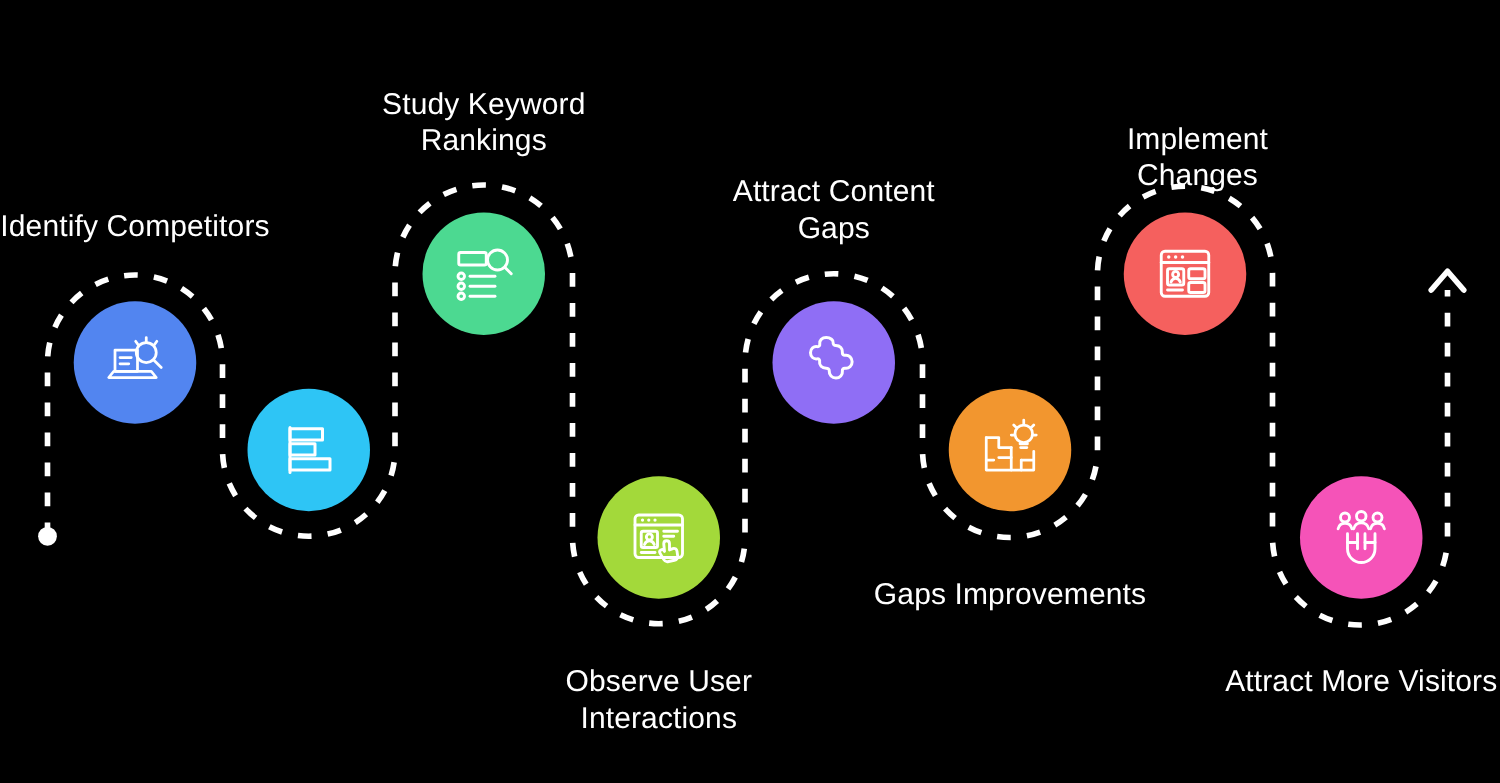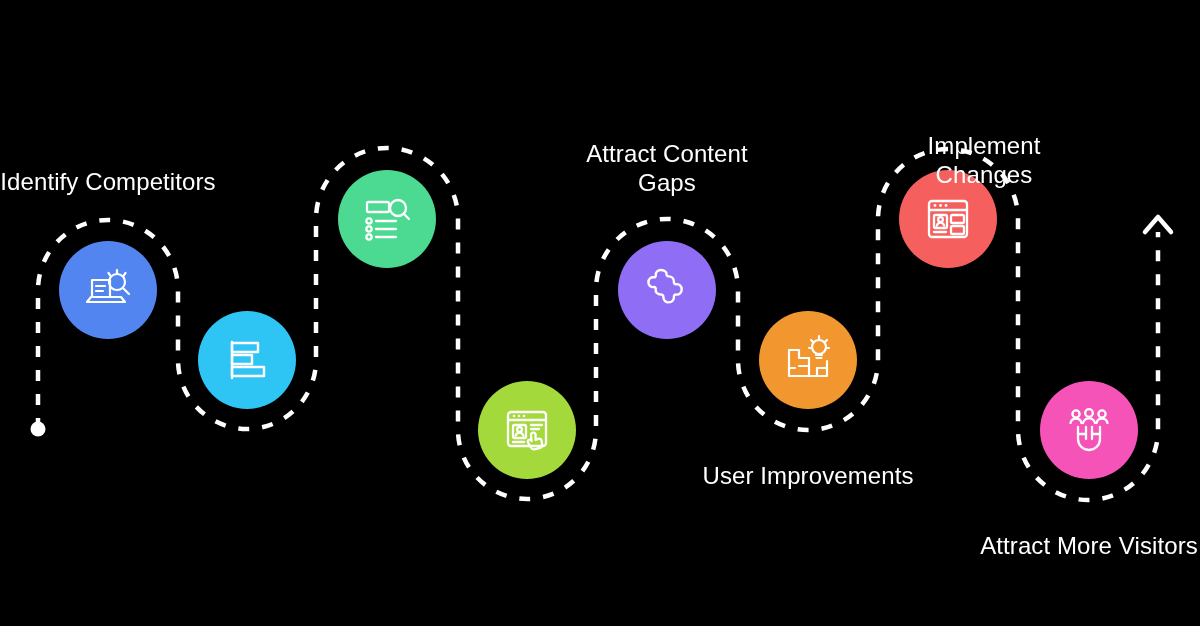--- a/index.html
+++ b/index.html
@@ -114,38 +114,42 @@
         <path d="M44 22l5 5"></path>
         <circle cx="9" cy="29" r="2.6"></circle>
         <path d="M16 29h20"></path>
         <circle cx="9" cy="37" r="2.6"></circle>
         <path d="M16 37h20"></path>
         <circle cx="9" cy="45" r="2.6"></circle>
         <path d="M16 45h20"></path>
       </svg>
     </span>
   </div>
+  <div class="label" style="left:237px; top:69px; width:300px;">Study Keyword
+Rankings</div>
 
   <div class="node" style="left:478px; top:381px; width:98px; height:98px; background:#a3d93a;">
     <span>
       <svg width="54" height="54" viewBox="0 0 54 54" fill="none" stroke="#ffffff" stroke-width="2.3" stroke-linecap="round" stroke-linejoin="round">
         <rect x="8" y="9" width="38" height="34" rx="3"></rect>
         <path d="M8 17h38"></path>
         <circle cx="14" cy="13" r="1.3" fill="#ffffff" stroke="none"></circle>
         <circle cx="19" cy="13" r="1.3" fill="#ffffff" stroke="none"></circle>
         <circle cx="24" cy="13" r="1.3" fill="#ffffff" stroke="none"></circle>
         <rect x="13" y="22" width="13" height="13" rx="1.5"></rect>
         <circle cx="19.5" cy="26.5" r="2.4"></circle>
         <path d="M15.6 32.6c.8-2 2.2-3 3.9-3s3.1 1 3.9 3"></path>
         <path d="M13 39h11"></path>
         <path d="M31 22h11M31 26h8"></path>
         <path d="M31 32c0-1.4 1-2.4 2.3-2.4S35.6 30.6 35.6 32v5l2.6-1.1c1.6-.6 3.2.4 3.4 2l.5 3.6c.2 1.7-.9 3.3-2.6 3.7l-4.6 1c-1.6.4-3.2-.3-4-1.7l-2.9-5c-.5-.9-.2-2 .7-2.5.8-.5 1.9-.3 2.5.5l.4.6z"></path>
       </svg>
     </span>
   </div>
+  <div class="label" style="left:377px; top:531px; width:300px;">Observe User
+Interactions</div>
 
   <div class="node" style="left:618px; top:241px; width:98px; height:98px; background:#8f6ef5;">
     <span>
       <svg width="56" height="56" viewBox="0 0 56 56" fill="none" stroke="#ffffff" stroke-width="2.4" stroke-linecap="round" stroke-linejoin="round">
         <path d="M22 8c-3.4 0-5.6 2.3-5.2 5.1.2 1.5-.7 2.4-2 2.2-2.8-.5-5.4 1.6-5.4 4.9 0 3.2 2.5 5.3 5.3 4.9 1.4-.2 2.3.8 2 2.2-.5 2.9 1.8 5.2 5.2 5.2 1.5 0 2.6.9 2.5 2.3-.2 3.2 2.2 5.6 5.3 5.6 3.2 0 5.6-2.5 5.2-5.5-.2-1.5.8-2.5 2.3-2.3 3 .4 5.5-2 5.5-5.2 0-3.2-2.5-5.6-5.5-5.2-1.5.2-2.5-.8-2.3-2.3.4-3-2-5.5-5.2-5.5-1.4 0-2.4-1-2.2-2.4C27.9 10.4 25.5 8 22 8z"></path>
       </svg>
     </span>
   </div>
   <div class="label" style="left:517px; top:139px; width:300px;">Attract Content
 Gaps</div>
@@ -159,40 +163,40 @@
         <path d="M28 25v8"></path>
         <path d="M36 35h10"></path>
         <path d="M36 35v8"></path>
         <path d="M8 35h6"></path>
         <circle cx="38" cy="14" r="7"></circle>
         <path d="M35 22h6M35.5 25h5"></path>
         <path d="M38 3v3M30 7l1.9 1.9M46 7l-1.9 1.9M28 15h2.5M45.5 15H48"></path>
       </svg>
     </span>
   </div>
-  <div class="label" style="left:658px; top:461px; width:300px;">User Improvements</div>
+  <div class="label" style="left:658px; top:461px; width:300px;">Gaps Improvements</div>
 
   <div class="node" style="left:899px; top:170px; width:98px; height:98px; background:#f5605e;">
     <span>
       <svg width="54" height="54" viewBox="0 0 54 54" fill="none" stroke="#ffffff" stroke-width="2.3" stroke-linecap="round" stroke-linejoin="round">
         <rect x="8" y="9" width="38" height="36" rx="3"></rect>
         <path d="M8 18h38"></path>
         <circle cx="14" cy="13.5" r="1.4" fill="#ffffff" stroke="none"></circle>
         <circle cx="19.5" cy="13.5" r="1.4" fill="#ffffff" stroke="none"></circle>
         <circle cx="25" cy="13.5" r="1.4" fill="#ffffff" stroke="none"></circle>
         <rect x="13" y="23" width="13" height="13" rx="1.5"></rect>
         <circle cx="19.5" cy="27.5" r="2.4"></circle>
         <path d="M15.8 33.6c.7-1.9 2-2.9 3.7-2.9s3 1 3.7 2.9"></path>
         <path d="M13 40h12"></path>
         <rect x="30" y="23" width="13" height="8" rx="1.5"></rect>
         <rect x="30" y="34" width="13" height="8" rx="1.5"></rect>
       </svg>
     </span>
   </div>
-  <div class="label" style="left:884px; top:97px; width:200px;margin-top:34px;">Implement Changes</div>
+  <div class="label" style="left:858px; top:97px; width:200px;">Implement Changes</div>
 
   <div class="node" style="left:1040px; top:381px; width:98px; height:98px; background:#f553b8;">
     <span>
       <svg width="54" height="54" viewBox="0 0 54 54" fill="none" stroke="#ffffff" stroke-width="2.3" stroke-linecap="round" stroke-linejoin="round">
         <circle cx="14" cy="11" r="3.6"></circle>
         <path d="M8.5 20c.6-2.8 2.8-4.4 5.5-4.4S18.9 17.2 19.5 20"></path>
         <circle cx="27" cy="10" r="3.8"></circle>
         <path d="M21 20c.7-3 3-4.7 6-4.7s5.3 1.7 6 4.7"></path>
         <circle cx="40" cy="11" r="3.6"></circle>
         <path d="M34.5 20c.6-2.8 2.8-4.4 5.5-4.4S44.9 17.2 45.5 20"></path>

